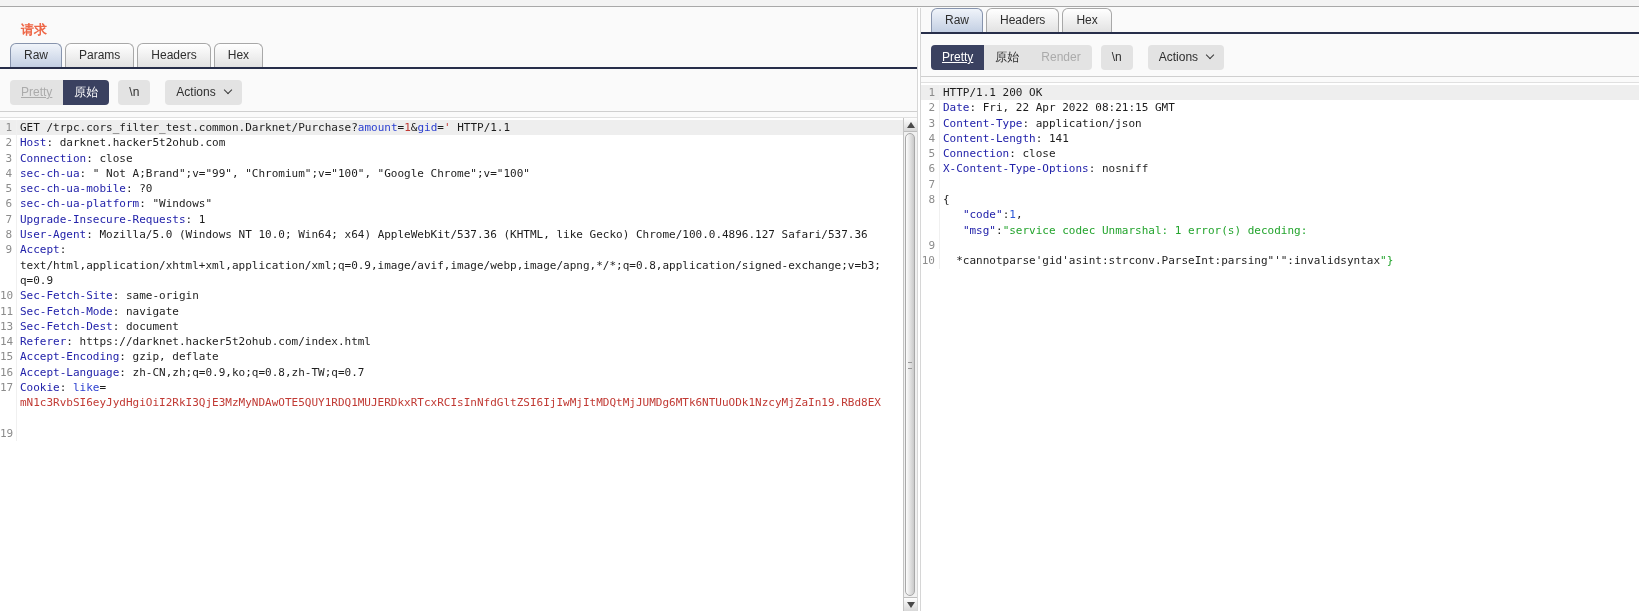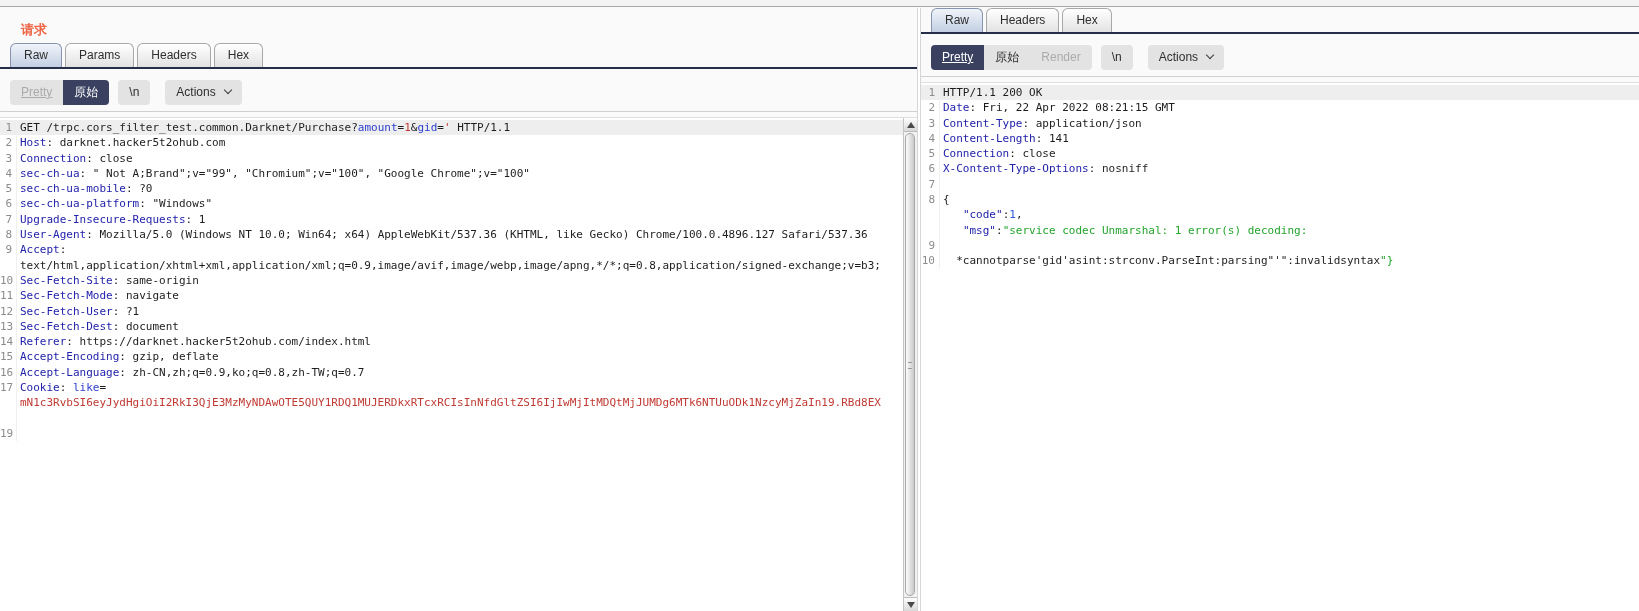--- a/index.html
+++ b/index.html
@@ -170,30 +170,30 @@
             </div>
             <div class="row">
               <span class="gut">9</span>
               <span class="txt"><span class="seg-h">Accept</span><span class="seg-p">:</span></span>
             </div>
             <div class="row">
               <span class="gut"></span>
               <span class="txt"><span class="seg-p">text/html,application/xhtml+xml,application/xml;q=0.9,image/avif,image/webp,image/apng,*/*;q=0.8,application/signed-exchange;v=b3;</span></span>
             </div>
             <div class="row">
+              <span class="gut"></span>
+              <span class="txt"><span class="seg-p">q=0.9</span></span>
+            </div>
+            <div class="row">
               <span class="gut">10</span>
               <span class="txt"><span class="seg-h">Sec-Fetch-Site</span><span class="seg-p">: same-origin</span></span>
             </div>
             <div class="row">
               <span class="gut">11</span>
               <span class="txt"><span class="seg-h">Sec-Fetch-Mode</span><span class="seg-p">: navigate</span></span>
-            </div>
-            <div class="row">
-              <span class="gut">12</span>
-              <span class="txt"><span class="seg-h">Sec-Fetch-User</span><span class="seg-p">: ?1</span></span>
             </div>
             <div class="row">
               <span class="gut">13</span>
               <span class="txt"><span class="seg-h">Sec-Fetch-Dest</span><span class="seg-p">: document</span></span>
             </div>
             <div class="row">
               <span class="gut">14</span>
               <span class="txt"><span class="seg-h">Referer</span><span class="seg-p">: https://darknet.hacker5t2ohub.com/index.html</span></span>
             </div>
             <div class="row">

